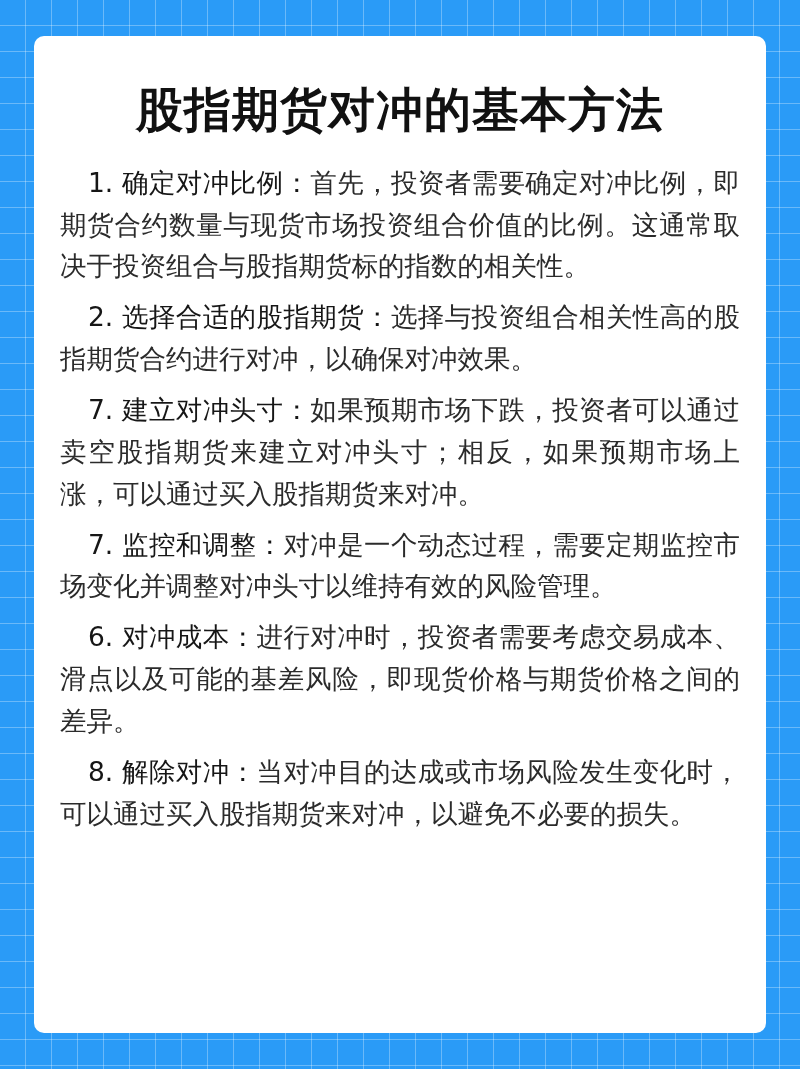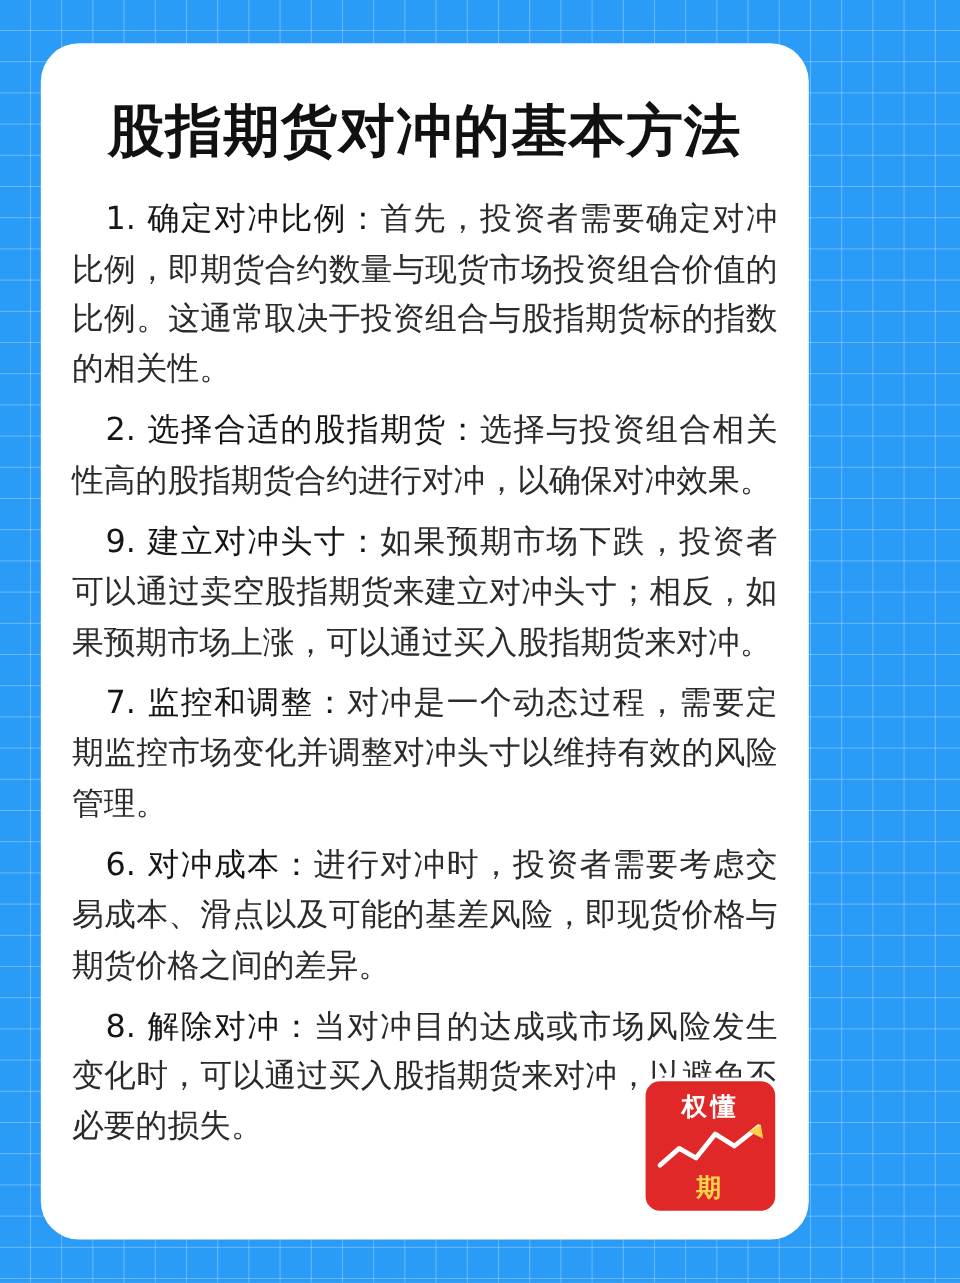--- a/index.html
+++ b/index.html
@@ -22,24 +22,24 @@
     background-image:
       linear-gradient(to right, rgba(255,255,255,0.30) 1px, transparent 1px),
       linear-gradient(to bottom, rgba(255,255,255,0.30) 1px, transparent 1px);
     background-size: 26px 26px;
     background-position: -1px -1px;
   }
   #card {
     position: absolute;
     left: 34px;
     top: 36px;
-    width: 640px;
+    width: 732px;
     height: 997px;
     background: #ffffff;
-    border-radius: 32px;
+    border-radius: 10px;
     box-sizing: border-box;
     padding: 40px 26px 20px 26px;
     overflow: hidden;
   }
   #title {
     font-family: "DejaVu Sans", "Liberation Sans", sans-serif;
     font-weight: bold;
     font-size: 47px;
     letter-spacing: 1px;
     color: #111111;
@@ -117,37 +117,29 @@
 
   <p class="para">
     <span class="indent"></span><span class="lead">1. 确定对冲比例：</span><span>首先，投资者需要确定对冲比例，即期货合约数量与现货市场投资组合价值的比例。这通常取决于投资组合与股指期货标的指数的相关性。</span>
   </p>
 
   <p class="para">
     <span class="indent"></span><span class="lead">2. 选择合适的股指期货：</span><span>选择与投资组合相关性高的股指期货合约进行对冲，以确保对冲效果。</span>
   </p>
 
   <p class="para">
-    <span class="indent"></span><span class="lead">9. 建立对冲头寸：</span><span>如果预期市场下跌，投资者可以通过卖空股指期货来建立对冲头寸；相反，如果预期市场上涨，可以通过买入股指期货来对冲。</span>
+    <span class="indent"></span><span class="lead">7. 建立对冲头寸：</span><span>如果预期市场下跌，投资者可以通过卖空股指期货来建立对冲头寸；相反，如果预期市场上涨，可以通过买入股指期货来对冲。</span>
   </p>
 
   <p class="para">
     <span class="indent"></span><span class="lead">7. 监控和调整：</span><span>对冲是一个动态过程，需要定期监控市场变化并调整对冲头寸以维持有效的风险管理。</span>
   </p>
 
   <p class="para">
     <span class="indent"></span><span class="lead">6. 对冲成本：</span><span>进行对冲时，投资者需要考虑交易成本、滑点以及可能的基差风险，即现货价格与期货价格之间的差异。</span>
   </p>
 
   <p class="para">
     <span class="indent"></span><span class="lead">8. 解除对冲：</span><span>当对冲目的达成或市场风险发生变化时，可以通过买入股指期货来对冲，以避免不必要的损失。</span>
   </p>
 
-  <div id="logo">
-    <div class="logo-top">权懂</div>
-    <svg width="92" height="46" viewBox="0 0 92 46">
-      <polyline points="4,38 20,24 34,32 50,12 66,22 86,6" fill="none" stroke="#ffffff" stroke-width="4" stroke-linejoin="round" stroke-linecap="round"></polyline>
-      <polygon points="78,10 88,4 90,16" fill="#ffd24a"></polygon>
-    </svg>
-    <div class="logo-bottom">期</div>
-  </div>
 
 </div>
 
 </body></html>

